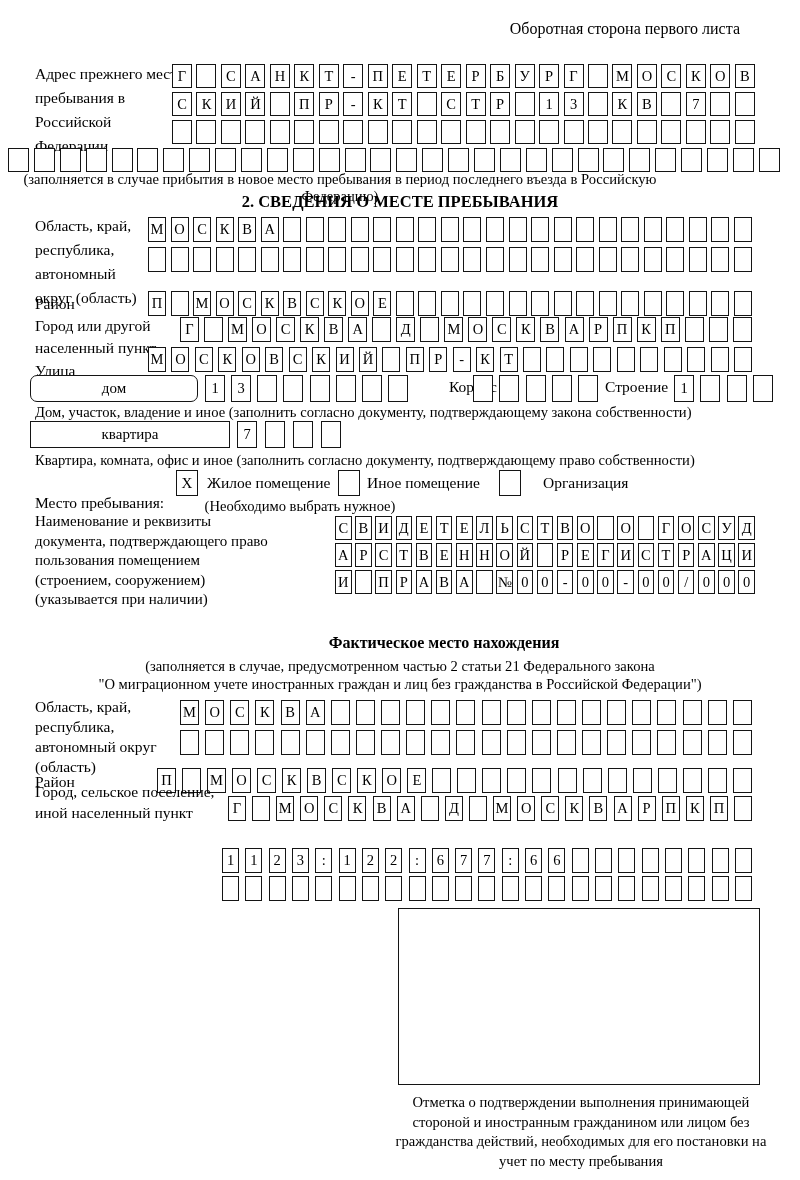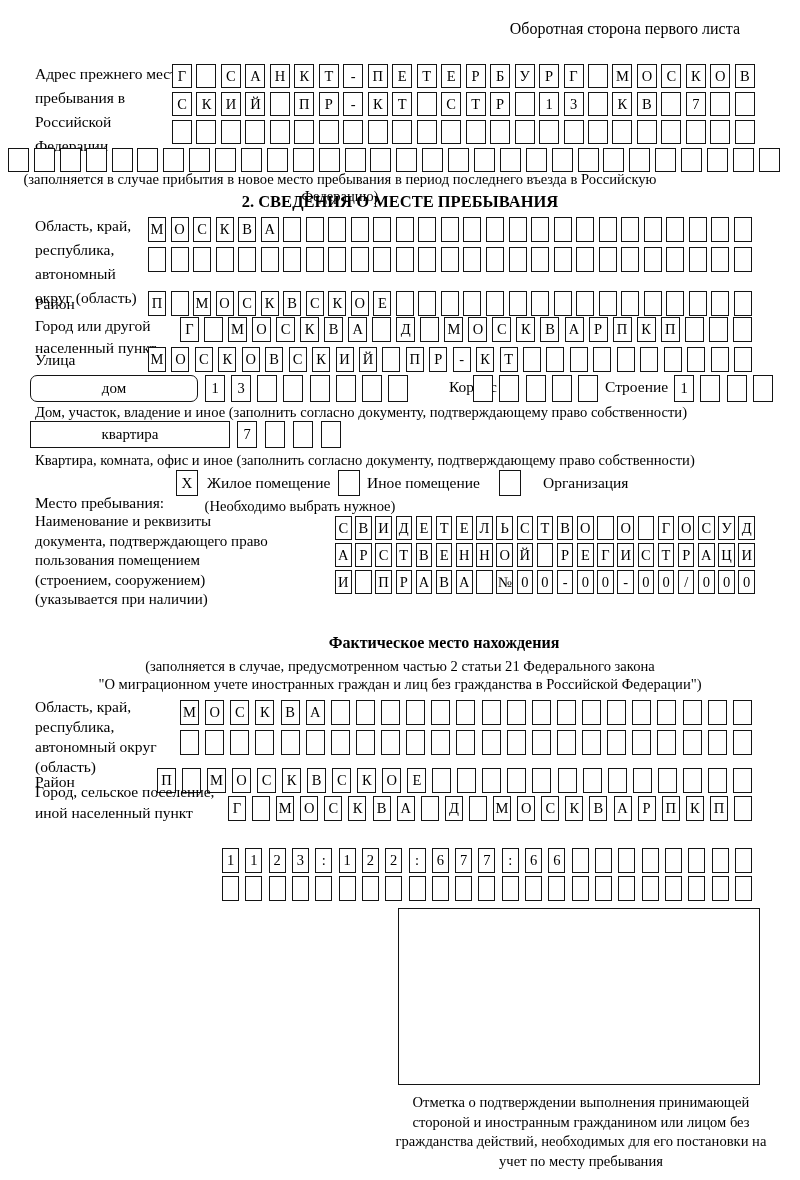--- a/index.html
+++ b/index.html
@@ -32,21 +32,21 @@
   #prev-full-row{left:8px;top:148px;width:772px;}
   #prev-caption{top:171px;left:0;width:680px;}
   #sec2-title{top:192px;left:0;width:800px;font-size:16.5px;}
   #region-label{top:214px;left:35px;width:120px;}
   #region-row-0{left:148px;top:217px;width:604px;}
   #region-row-1{left:148px;top:247px;width:604px;}
   #district-label{top:292px;left:35px;width:100px;}
   #district-row{left:148px;top:291px;width:604px;}
   #city-label{top:315px;left:35px;width:155px;line-height:22px;}
   #city-row{left:180px;top:317px;width:572px;}
-  #street-label{top:348px;left:35px;width:100px;}
+  #street-label{top:359px;left:35px;width:100px;}
   #street-row{left:148px;top:347px;width:604px;}
   #house-widebox{left:30px;top:375px;width:168px;height:27px;border-radius:7px;}
   #house-cells{left:205px;top:375px;width:203px;}
   #korpus-label{left:417px;top:378px;margin-left:32px;}
   #korpus-cells{left:473px;top:375px;width:125px;}
   #stroenie-label{left:605px;top:378px;}
   #stroenie-cells{left:674px;top:375px;width:99px;}
   #house-caption{left:35px;top:404px;width:740px;}
   #apt-widebox{left:30px;top:421px;width:200px;height:27px;}
   #apt-cells{left:237px;top:421px;width:104px;}
@@ -370,21 +370,21 @@
       <span class="cell"></span>
       <span class="cell"></span>
     </div>
   <div id="stroenie-label" class="abs">Строение</div>
   <div id="stroenie-cells" class="abs boxrow chs">
       <span class="cell">1</span>
       <span class="cell"></span>
       <span class="cell"></span>
       <span class="cell"></span>
     </div>
-  <div id="house-caption" class="abs caption">Дом, участок, владение и иное (заполнить согласно документу, подтверждающему право собственности)</div>
+  <div id="house-caption" class="abs caption">Дом, участок, владение и иное (заполнить согласно документу, подтверждающему закона собственности)</div>
 
   <div id="apt-widebox" class="abs widebox">квартира</div>
   <div id="apt-cells" class="abs boxrow chs">
       <span class="cell">7</span>
       <span class="cell"></span>
       <span class="cell"></span>
       <span class="cell"></span>
     </div>
   <div id="apt-caption" class="abs caption">Квартира, комната, офис и иное (заполнить согласно документу, подтверждающему право собственности)</div>
 

